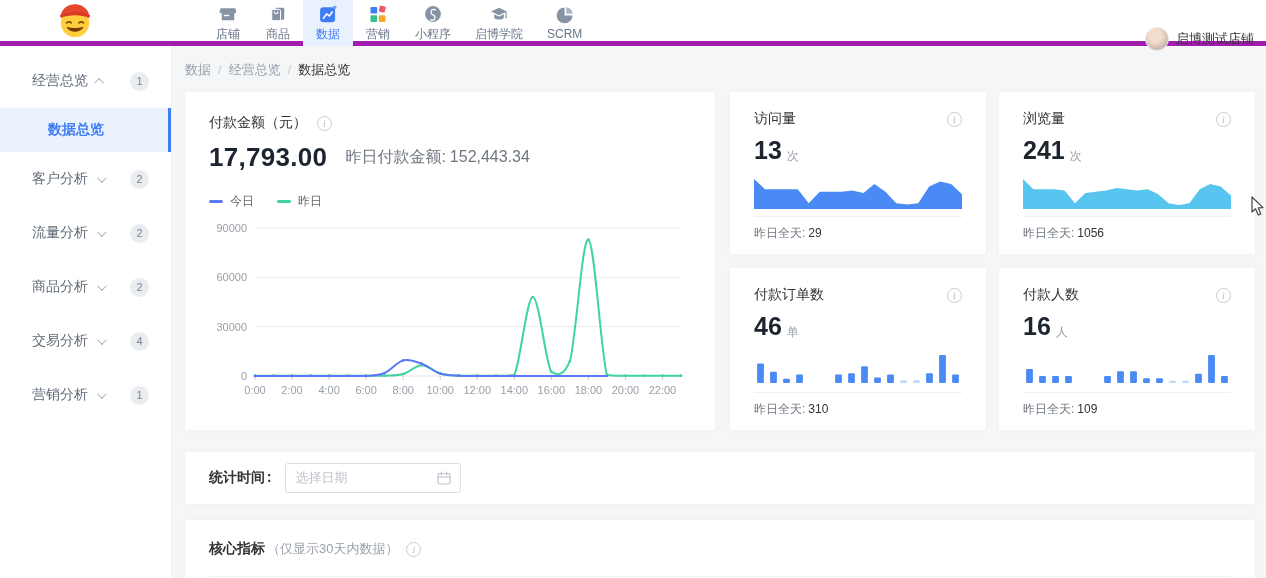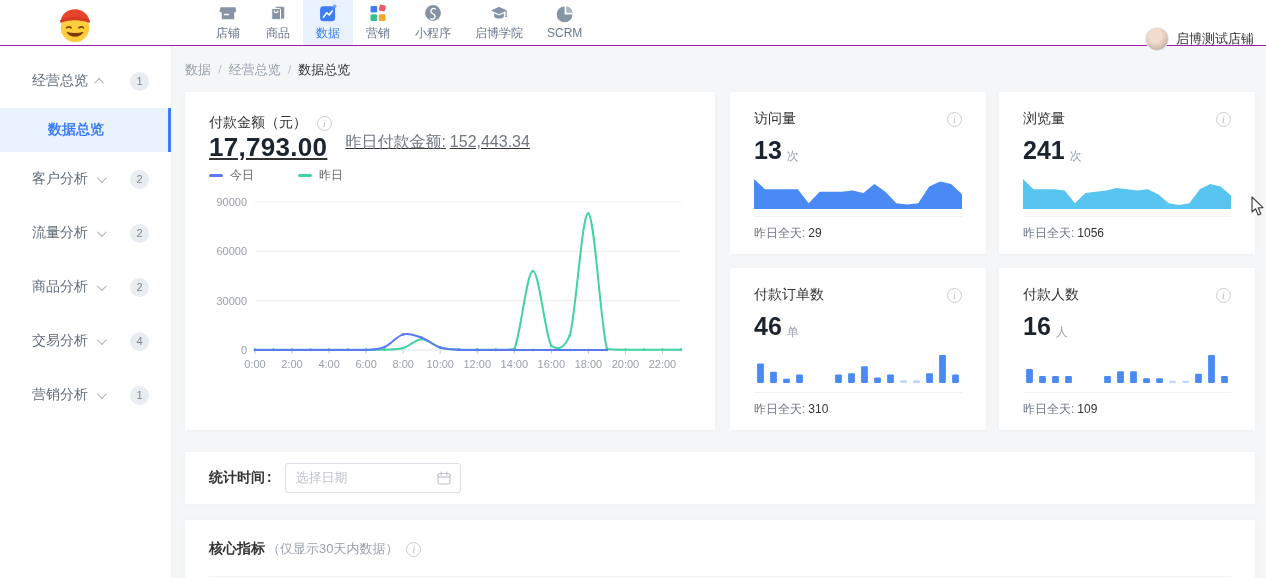--- a/index.html
+++ b/index.html
@@ -1,20 +1,20 @@
 <!DOCTYPE html>
 <html><head>
 <meta charset="utf-8">
 <style>
   * { margin:0; padding:0; box-sizing:border-box; }
   html,body { width:1266px; height:578px; overflow:hidden; background:#f4f6f8;
     font-family:"Liberation Sans","DejaVu Sans",sans-serif; color:#333; }
   
   .topbar { position:absolute; left:0; top:0; width:1266px; height:46px; background:#fff;
-    display:flex; align-items:flex-end; z-index:5; border-bottom:1px solid #a21caf; }
+    display:flex; align-items:flex-start; z-index:5; border-bottom:5px solid #a21caf; }
   .logo { margin-left:55px; width:40px; height:40px; display:flex; align-items:center; justify-content:center; cursor:pointer; }
   .topnav { display:flex; align-items:stretch; height:46px; margin-left:108px; }
   .nav-item { display:flex; flex-direction:column; align-items:center; justify-content:center;
     padding:0 12px; min-width:50px; cursor:pointer; }
   .nav-item .nav-label { font-size:12px; color:#69758a; margin-top:2px; white-space:nowrap; }
   .nav-item.active { background:#e8f1fd; }
   .nav-item.active .nav-label { color:#3f7df5; }
   .nav-ico { height:20px; display:flex; align-items:center; }
   .account { position:absolute; right:12px; top:0; height:46px; display:flex; align-items:center; gap:7px; cursor:pointer;margin-top:16px; }
   .avatar { width:24px; height:24px; border-radius:50%;
@@ -42,25 +42,25 @@
   .card { background:#fff; border-radius:2px; box-shadow:0 0 6px rgba(31,45,61,.03); }
   .row1 { display:flex; margin:0 11px 0 13px; height:338px; }
   
   .chart-card { width:530px; flex:0 0 530px; padding:22px 24px 10px; }
   .card-head { display:flex; align-items:center; }
   .card-title { font-size:14px; color:#333; }
   .info { width:15px; height:15px; border:1px solid #c8ccd3; border-radius:50%; color:#b6bcc4;
     font-size:10px; font-family:"Liberation Serif",serif; font-style:italic; display:flex;
     align-items:center; justify-content:center; margin-left:8px; cursor:pointer; flex:0 0 auto; }
   .chart-card .info { margin-left:10px; }
-  .pay-val-row { display:flex; align-items:flex-start; margin-top:0;text-decoration:underline; }
+  .pay-val-row { display:flex; align-items:center; margin-top:10px; }
   .pay-big { font-size:26px; font-weight:bold; color:#1c2430; letter-spacing:.3px; }
   .pay-yest { margin-left:18px; font-size:16px; color:#707781; }
   .pay-yest b { font-weight:normal; color:#707781; margin-left:4px; }
-  .legend { display:flex; align-items:center; gap:44px; margin-top:4px; }
+  .legend { display:flex; align-items:center; gap:23px; margin-top:20px; }
   .legend-item { display:flex; align-items:center; gap:7px; font-size:12px; color:#666; cursor:pointer; }
   .legend-swatch { width:14px; height:3px; border-radius:2px; background:#888; }
   .main-chart { margin-top:6px; display:block; }
   
   .stat-grid { flex:1; margin-left:15px; display:grid; grid-template-columns:1fr 1fr;
     grid-template-rows:1fr 1fr; gap:14px 13px; }
   .stat-card { padding:18px 24px 0; display:flex; flex-direction:column; }
   .stat-val { display:flex; align-items:flex-end; margin-top:8px; }
   .stat-val .num { font-size:25px; font-weight:bold; color:#1c2430; }
   .stat-val .unit { font-size:12px; color:#9aa1ab; margin-left:5px; }

